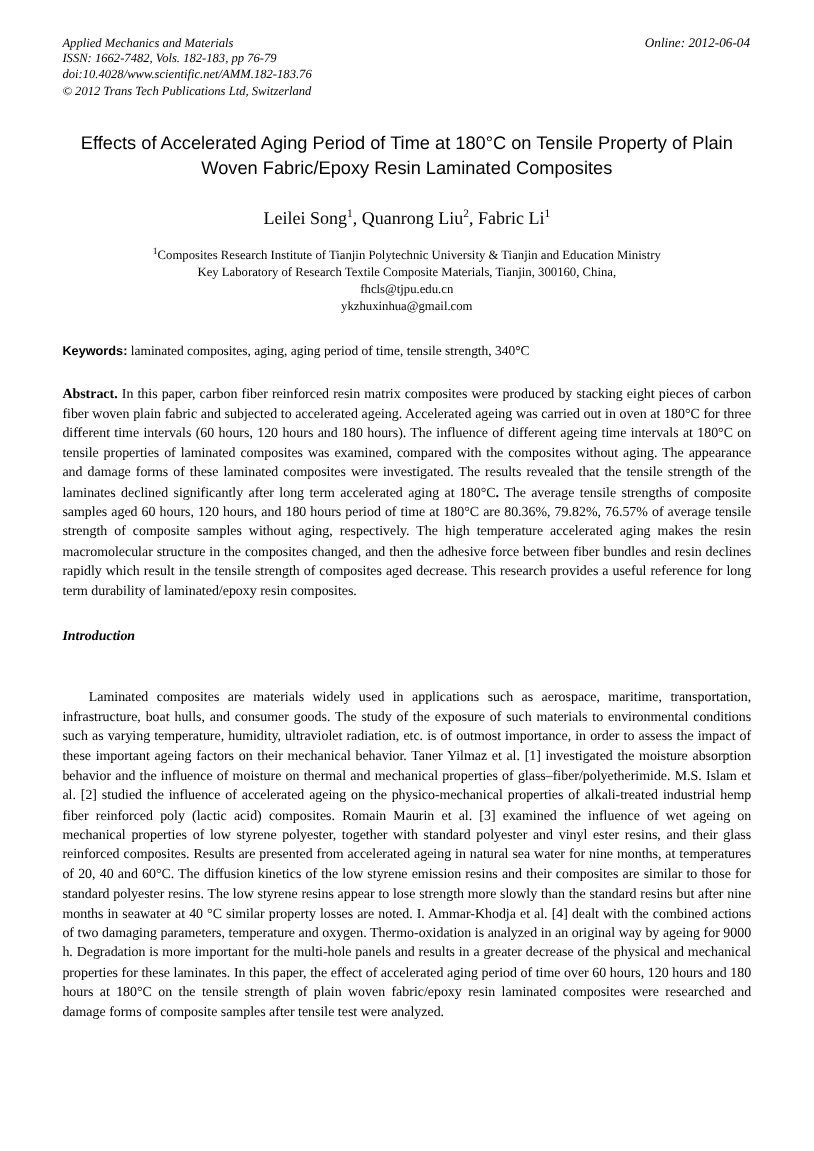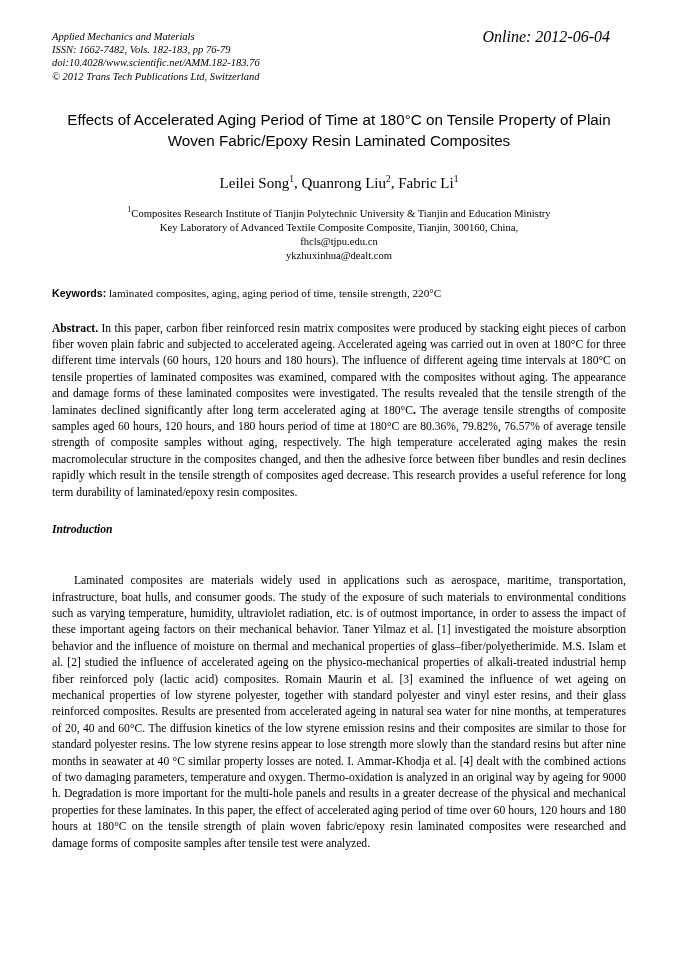--- a/index.html
+++ b/index.html
@@ -29,23 +29,23 @@
     font-size: 10.5px;
     line-height: 13.2px;
     margin-bottom: 26px;
   }
   .header-left {
     width: 420px;
   }
   .header-right {
     position: absolute;
     top: 0;
-    right: 16px;
+    right: 1px;
     font-style: italic;
-    font-size: 16px;
+    font-size: 11px;
   }
 
   
   .title {
     font-family: "Liberation Sans", sans-serif;
     font-weight: normal;
     font-size: 15.2px;
     line-height: 21px;
     text-align: center;
     margin: 0 0 22px 0;
@@ -135,27 +135,27 @@
   </div>
 
   <h1 class="title">Effects of Accelerated Aging Period of Time at 180°C on Tensile Property of Plain Woven Fabric/Epoxy Resin Laminated Composites</h1>
 
   <div class="authors">
     <span>Leilei Song</span><sup>1</sup><span>, </span><span>Quanrong Liu</span><sup>2</sup><span>, </span><span>Fabric Li</span><sup>1</sup>
   </div>
 
   <div class="affiliations">
     <span class="aff-line"><sup>1</sup><span>Composites Research Institute of Tianjin Polytechnic University &amp; Tianjin and Education Ministry</span></span>
-    <span class="aff-line">Key Laboratory of Advanced Textile Composite Composite, Tianjin, 300160, China,</span>
+    <span class="aff-line">Key Laboratory of Research Textile Composite Materials, Tianjin, 300160, China,</span>
     <span class="aff-line">fhcls@tjpu.edu.cn</span>
-    <span class="aff-line">ykzhuxinhua@dealt.com</span>
+    <span class="aff-line">ykzhuxinhua@gmail.com</span>
   </div>
 
   <div class="keywords">
-    <span class="kw-label">Keywords:</span><span> laminated composites, aging, aging period of time, tensile strength, 220°C</span>
+    <span class="kw-label">Keywords:</span><span> laminated composites, aging, aging period of time, tensile strength, 340°C</span>
   </div>
 
   <div class="abstract">
     <span class="abs-label">Abstract.</span><span> In this paper, carbon fiber reinforced resin matrix composites were produced by stacking eight pieces of carbon fiber woven plain fabric and subjected to accelerated ageing. Accelerated ageing was carried out in oven at 180°C for three different time intervals (60 hours, 120 hours and 180 hours). The influence of different ageing time intervals at 180°C on tensile properties of laminated composites was examined, compared with the composites without aging. The appearance and damage forms of these laminated composites were investigated. The results revealed that the tensile strength of the laminates declined significantly after long term accelerated aging at 180°C</span><span class="bold-inline">.</span><span> The average tensile strengths of composite samples aged 60 hours, 120 hours, and 180 hours period of time at 180°C are 80.36%, 79.82%, 76.57% of average tensile strength of composite samples without aging, respectively. The high temperature accelerated aging makes the resin macromolecular structure in the composites changed, and then the adhesive force between fiber bundles and resin declines rapidly which result in the tensile strength of composites aged decrease. This research provides a useful reference for long term durability of laminated/epoxy resin composites.</span>
   </div>
 
   <div class="section-head">Introduction</div>
   <div class="body-par">Laminated composites are materials widely used in applications such as aerospace, maritime, transportation, infrastructure, boat hulls, and consumer goods. The study of the exposure of such materials to environmental conditions such as varying temperature, humidity, ultraviolet radiation, etc. is of outmost importance, in order to assess the impact of these important ageing factors on their mechanical behavior. Taner Yilmaz et al. [1] investigated the moisture absorption behavior and the influence of moisture on thermal and mechanical properties of glass–fiber/polyetherimide. M.S. Islam et al. [2] studied the influence of accelerated ageing on the physico-mechanical properties of alkali-treated industrial hemp fiber reinforced poly (lactic acid) composites. Romain Maurin et al. [3] examined the influence of wet ageing on mechanical properties of low styrene polyester, together with standard polyester and vinyl ester resins, and their glass reinforced composites. Results are presented from accelerated ageing in natural sea water for nine months, at temperatures of 20, 40 and 60°C. The diffusion kinetics of the low styrene emission resins and their composites are similar to those for standard polyester resins. The low styrene resins appear to lose strength more slowly than the standard resins but after nine months in seawater at 40 °C similar property losses are noted. I. Ammar-Khodja et al. [4] dealt with the combined actions of two damaging parameters, temperature and oxygen. Thermo-oxidation is analyzed in an original way by ageing for 9000 h. Degradation is more important for the multi-hole panels and results in a greater decrease of the physical and mechanical properties for these laminates. In this paper, the effect of accelerated aging period of time over 60 hours, 120 hours and 180 hours at 180°C on the tensile strength of plain woven fabric/epoxy resin laminated composites were researched and damage forms of composite samples after tensile test were analyzed.</div>
 
 </div>

